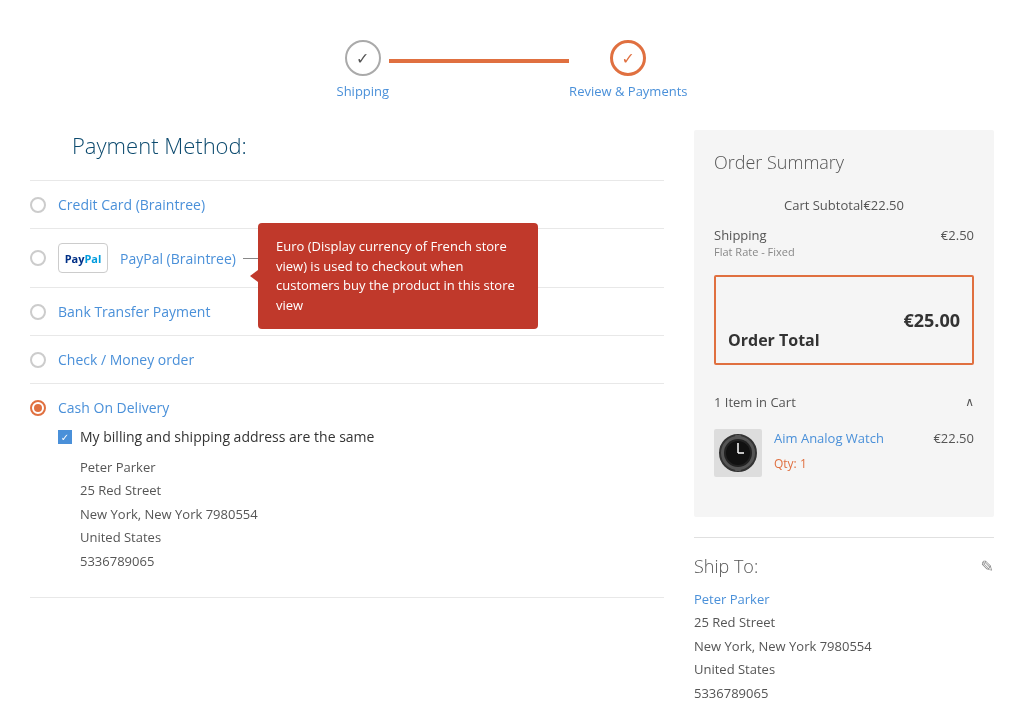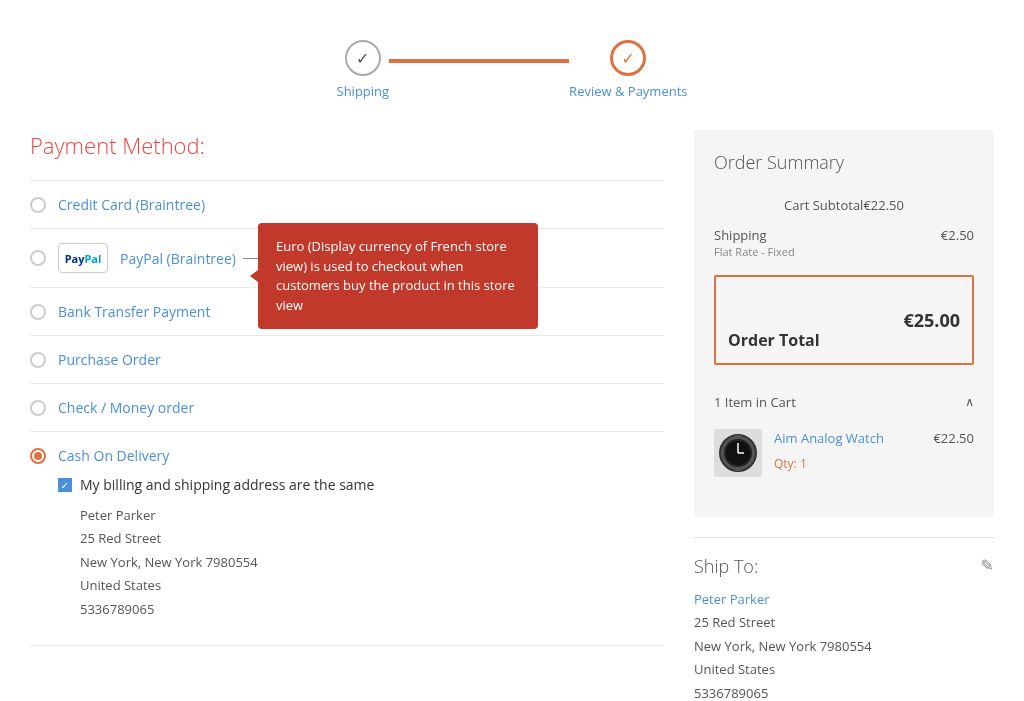--- a/index.html
+++ b/index.html
@@ -19,21 +19,21 @@
     .step-label.active { color: #4a90d9; }
     .step-label.completed { color: #4a90d9; }
     .step-line { width: 180px; height: 4px; background: #e07040; margin-bottom: 18px; }
 
     
     .main-content { display: flex; gap: 30px; }
     .left-panel { flex: 1; }
     .right-panel { width: 300px; flex-shrink: 0; }
 
     
-    .section-title { font-size: 22px; font-weight: 300; color: #ef4444; margin-bottom: 20px; }
+    .section-title { font-size: 22px; font-weight: 300; color: #0c4a6e; margin-bottom: 20px; margin-left: 42px; }
 
     .payment-options { }
     .payment-option { display: flex; align-items: center; padding: 14px 0; border-bottom: 1px solid #e8e8e8; position: relative; }
     .payment-option:first-child { border-top: 1px solid #e8e8e8; }
     .radio-btn { width: 16px; height: 16px; border-radius: 50%; border: 2px solid #ccc; margin-right: 12px; flex-shrink: 0; display: flex; align-items: center; justify-content: center; }
     .radio-btn.selected { border-color: #e07040; }
     .radio-btn.selected::after { content: ''; width: 8px; height: 8px; border-radius: 50%; background: #e07040; }
     .payment-label { color: #4a90d9; font-size: 14px; }
     .paypal-logo { display: flex; align-items: center; justify-content: center; background: #fff; border: 1px solid #ccc; border-radius: 4px; padding: 4px 8px; width: 50px; height: 30px; margin-right: 12px; font-size: 11px; font-weight: bold; }
     .paypal-logo .pp { color: #003087; }
@@ -66,21 +66,21 @@
     .cart-header { display: flex; justify-content: space-between; color: #555; font-size: 13px; padding: 8px 0; cursor: pointer; }
     .cart-item { display: flex; align-items: flex-start; gap: 12px; padding: 10px 0; }
     .item-img { width: 48px; height: 48px; background: #ddd; border-radius: 2px; overflow: hidden; display: flex; align-items: center; justify-content: center; }
     .item-details { flex: 1; }
     .item-name { color: #4a90d9; font-size: 13px; }
     .item-qty { font-size: 12px; color: #555; margin-top: 8px; }
     .item-qty span { color: #e07040; }
     .item-price { font-size: 13px; color: #555; }
 
     .ship-to-section { padding: 16px 0; border-top: 1px solid #e0e0e0; }
-    .ship-to-header { display: flex; justify-content: space-between; align-items: flex-start; }
+    .ship-to-header { display: flex; justify-content: space-between; align-items: center; }
     .ship-to-title { font-size: 18px; font-weight: 300; color: #555; }
     .edit-icon { color: #888; cursor: pointer; font-size: 16px; }
     .ship-address { margin-top: 10px; line-height: 1.8; font-size: 13px; }
     .ship-address .name { color: #4a90d9; }
     .ship-address .addr { color: #555; }
 
     .shipping-method-section { padding: 16px 0; border-top: 1px solid #e0e0e0; }
     .shipping-method-header { display: flex; justify-content: space-between; align-items: center; }
     .shipping-method-title { font-size: 18px; font-weight: 300; color: #555; }
 
@@ -133,24 +133,20 @@
               <span>Euro (Display currency of French store view) is used to checkout when customers buy the product in this store view</span>
             </div>
           </div>
         </div>
 
         <div class="payment-option">
           <div class="radio-btn"></div>
           <span class="payment-label">Bank Transfer Payment</span>
         </div>
 
-        <div class="payment-option">
-          <div class="radio-btn"></div>
-          <span class="payment-label">Purchase Order</span>
-        </div>
 
         <div class="payment-option">
           <div class="radio-btn"></div>
           <span class="payment-label">Check / Money order</span>
         </div>
 
         <div class="payment-option" style="flex-direction:column; align-items:flex-start;">
           <div style="display:flex; align-items:center;text-align:right;">
             <div class="radio-btn selected"></div>
             <span class="payment-label">Cash On Delivery</span>

